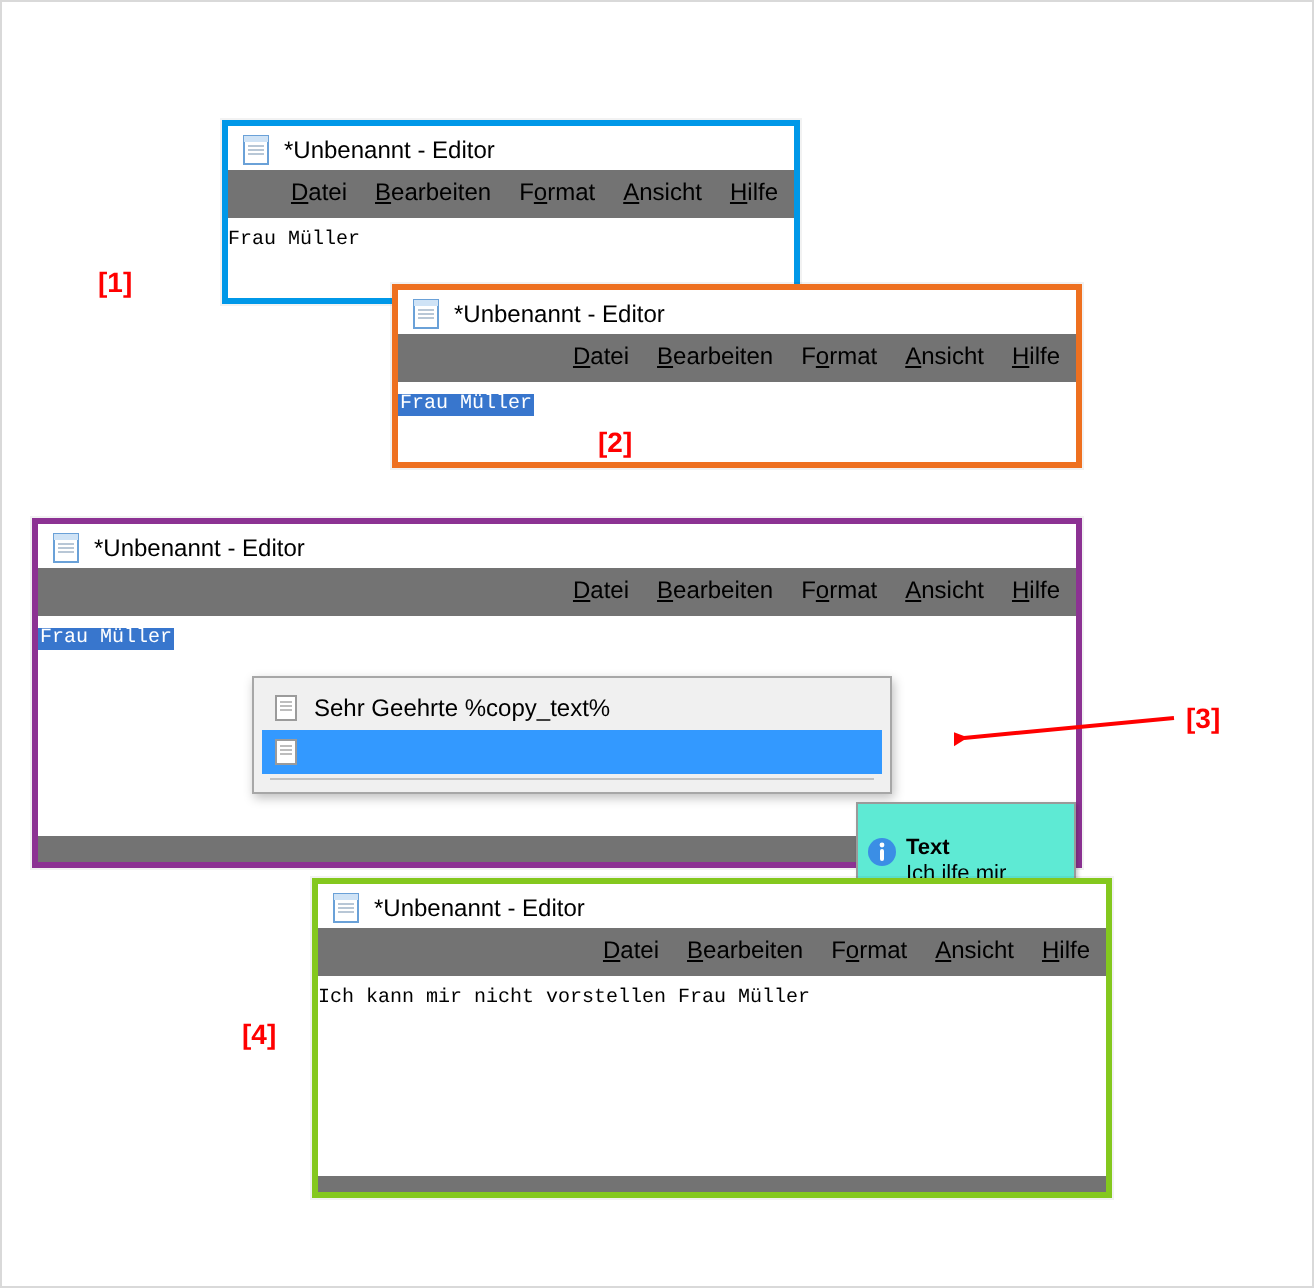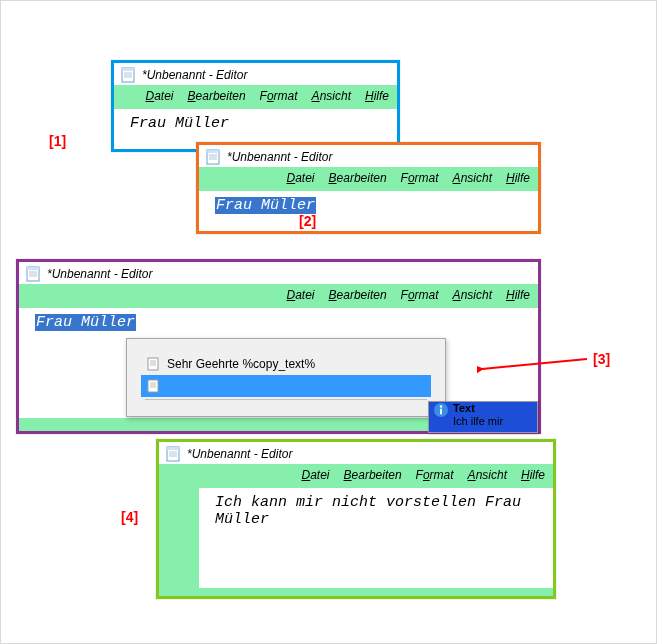--- a/index.html
+++ b/index.html
@@ -10,24 +10,23 @@
     font-size: 12px;
     background: #fff;
     width: 657px;
     height: 644px;
     position: relative;
     border: 1px solid #d9d9d9;
     overflow: hidden;
   }
   .window {
     position: absolute;
-    background: #86efac;
+    background: #737373;
     border: 3px solid;
     box-shadow: 0 0 0 1px rgba(0,0,0,0.05);
-    font-style: italic;
   }
   .title-bar {
     display: flex;
     align-items: center;
     gap: 6px;
     padding: 4px 6px 2px 6px;
     background: #fff;
   }
   .title-text {
     font-size: 12px;
@@ -37,23 +36,23 @@
     display: flex;
     gap: 14px;
     padding: 4px 8px 6px 8px;
     font-size: 12px;
     color: #000;
     justify-content: flex-end;
   }
   .menu-item { cursor: default; }
   .menu-item .ul { text-decoration: underline; }
   .content {
-    padding: 6px 16px;
+    padding: 6px 0;
     font-family: Consolas, "Courier New", monospace;
-    font-size: 15px;
+    font-size: 10px;
     color: #000;
     min-height: 40px;
     background: #fff;
   }
   .sel {
     background: #3876cd;
     color: #fff;
     padding: 0 1px;
   }
   .num-label {
@@ -66,21 +65,21 @@
   }
   
   .np-icon svg { display: block; }
   
   .ctx {
     position: absolute;
     background: #f0f0f0;
     border: 1px solid #a7a7a7;
     box-shadow: 1px 2px 5px rgba(0,0,0,0.25);
     font-size: 12px;
-    padding: 14px;
+    padding: 4px;
     min-width: 300px;
   }
   .ctx-row {
     display: flex;
     align-items: center;
     gap: 6px;
     padding: 3px 10px 3px 4px;
     white-space: nowrap;
   }
   .ctx-row.sel-row {
@@ -91,23 +90,23 @@
     width: 16px; height: 16px;
     display: inline-flex; align-items: center; justify-content: center;
   }
   .ctx-sep {
     border-top: 1px solid #c2c2c2;
     margin: 2px 4px;
   }
   
   .tooltip {
     position: absolute;
-    background: #1d4ed8;
+    background: #5eead4;
     border: 1px solid #9a9a9a;
-    padding: 0 6px 4px 4px;
+    padding: 16px 6px 4px 4px;
     font-size: 11px;
     box-shadow: 1px 1px 2px rgba(0,0,0,0.2);
     display: flex;
     gap: 4px;
     align-items: flex-start;
     line-height: 1.2;
   }
   
   .arrow {
     position: absolute;
@@ -251,16 +250,16 @@
     </span>
     <span class="title-text">*Unbenannt - Editor</span>
   </div>
   <div class="menu-bar">
     <span class="menu-item"><span class="ul">D</span>atei</span>
     <span class="menu-item"><span class="ul">B</span>earbeiten</span>
     <span class="menu-item">F<span class="ul">o</span>rmat</span>
     <span class="menu-item"><span class="ul">A</span>nsicht</span>
     <span class="menu-item"><span class="ul">H</span>ilfe</span>
   </div>
-  <div class="content" style="height:100px;margin-left:40px;">Ich kann mir nicht vorstellen Frau Müller</div>
+  <div class="content" style="height:100px;">Ich kann mir nicht vorstellen Frau Müller</div>
 </div>
 
 <div class="num-label" style="left:120px; top:508px;">[4]</div>
 
 </body></html>

